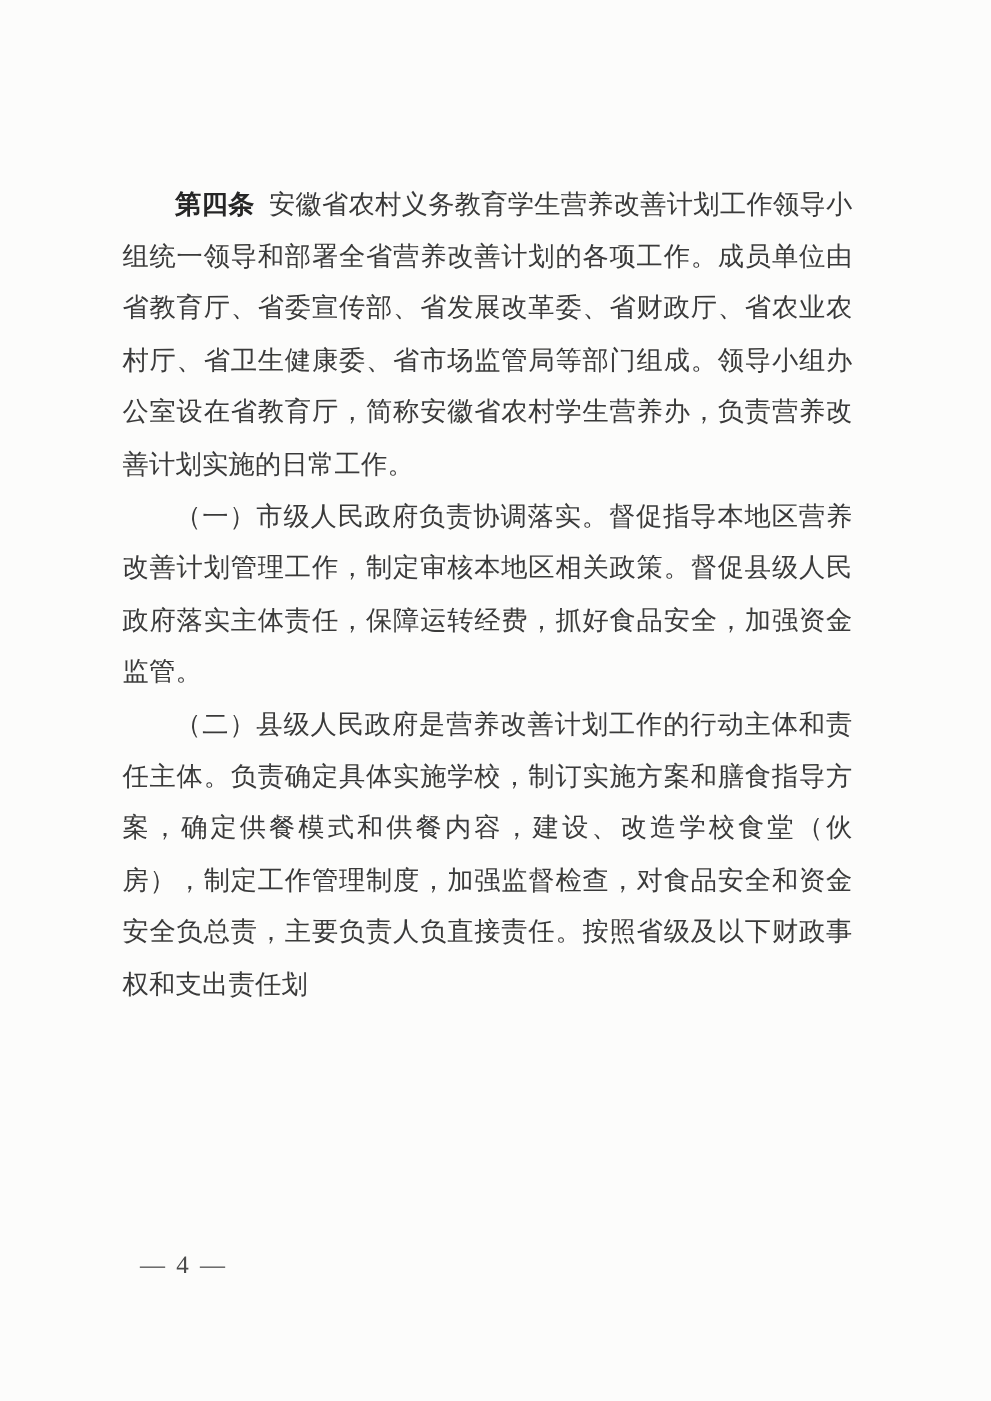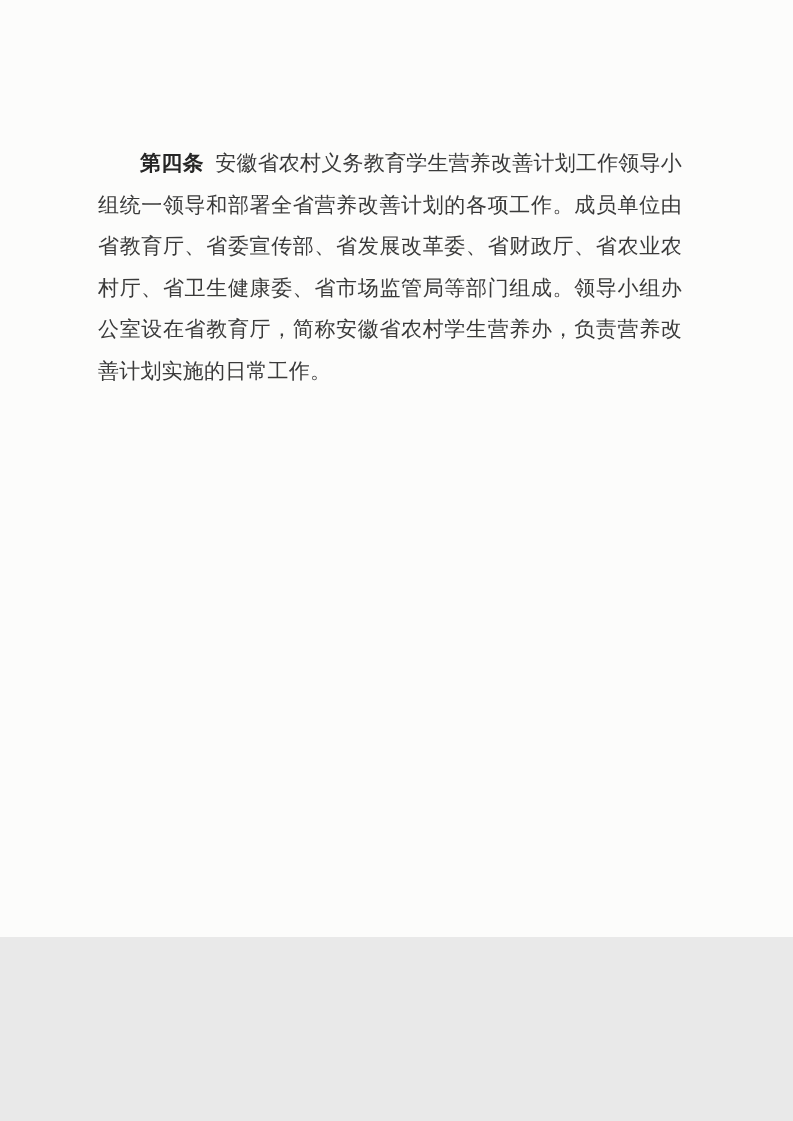--- a/index.html
+++ b/index.html
@@ -3,21 +3,21 @@
 <meta charset="utf-8">
 <style>
   html, body {
     margin: 0;
     padding: 0;
     background: #e9e9e9;
   }
   .page {
     position: relative;
     width: 793px;
-    height: 937px;
+    height: 1121px;
     margin: 0 auto;
     background: #fcfcfb;
     overflow: hidden;
     font-family: "Liberation Serif", "DejaVu Serif", serif;
     color: #3a3a3a;
   }
   .doc-body {
     position: absolute;
     left: 98px;
     top: 143px;
@@ -57,20 +57,26 @@
 <body>
 
 <div class="page">
   <div class="doc-body">
 
     <p class="para">
       <span class="article-no">第四条</span><span class="para-text">安徽省农村义务教育学生营养改善计划工作领导小组统一领导和部署全省营养改善计划的各项工作。成员单位由省教育厅、省委宣传部、省发展改革委、省财政厅、省农业农村厅、省卫生健康委、省市场监管局等部门组成。领导小组办公室设在省教育厅，简称安徽省农村学生营养办，负责营养改善计划实施的日常工作。</span>
     </p>
 
 
+    <p class="para">
+      <span class="para-text">（一）市级人民政府负责协调落实。督促指导本地区营养改善计划管理工作，制定审核本地区相关政策。督促县级人民政府落实主体责任，保障运转经费，抓好食品安全，加强资金监管。</span>
+    </p>
 
+    <p class="para">
+      <span class="para-text">（二）县级人民政府是营养改善计划工作的行动主体和责任主体。负责确定具体实施学校，制订实施方案和膳食指导方案，确定供餐模式和供餐内容，建设、改造学校食堂（伙房），制定工作管理制度，加强监督检查，对食品安全和资金安全负总责，主要负责人负直接责任。按照省级及以下财政事权和支出责任划</span>
+    </p>
 
   </div>
 
   <div class="page-footer">
     <span>— 4 —</span>
   </div>
 </div>
 
 </body></html>

